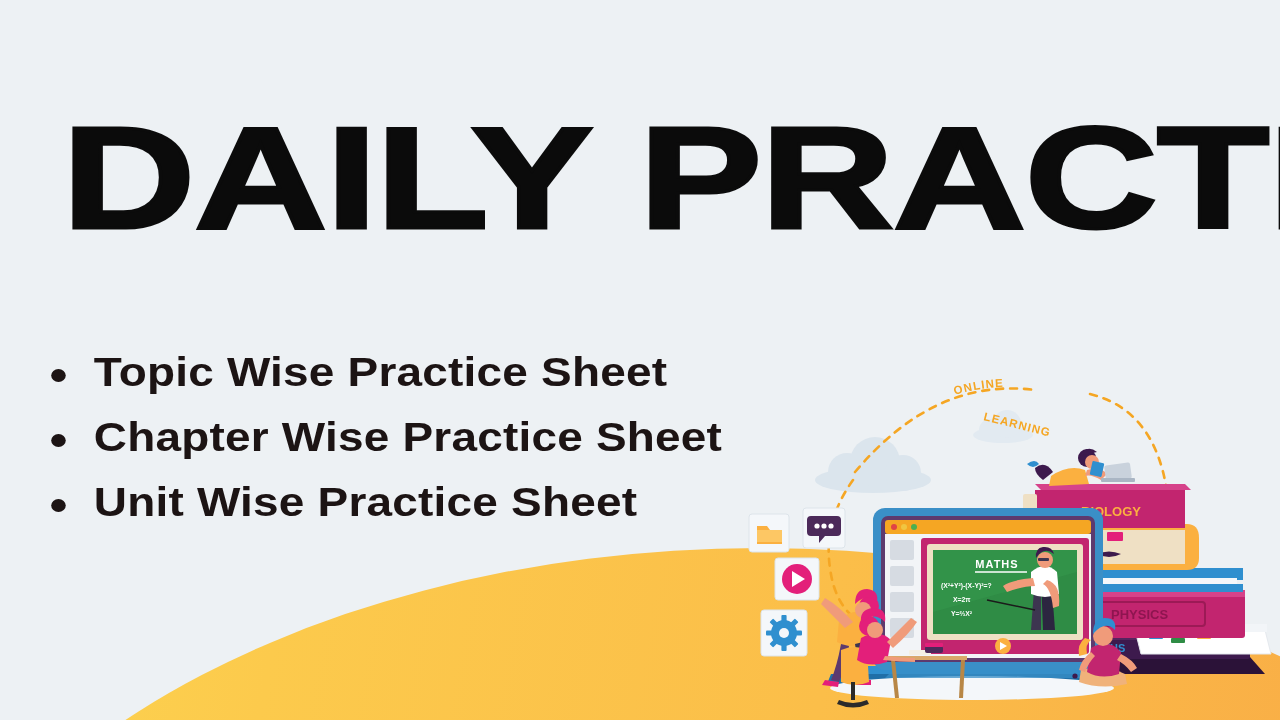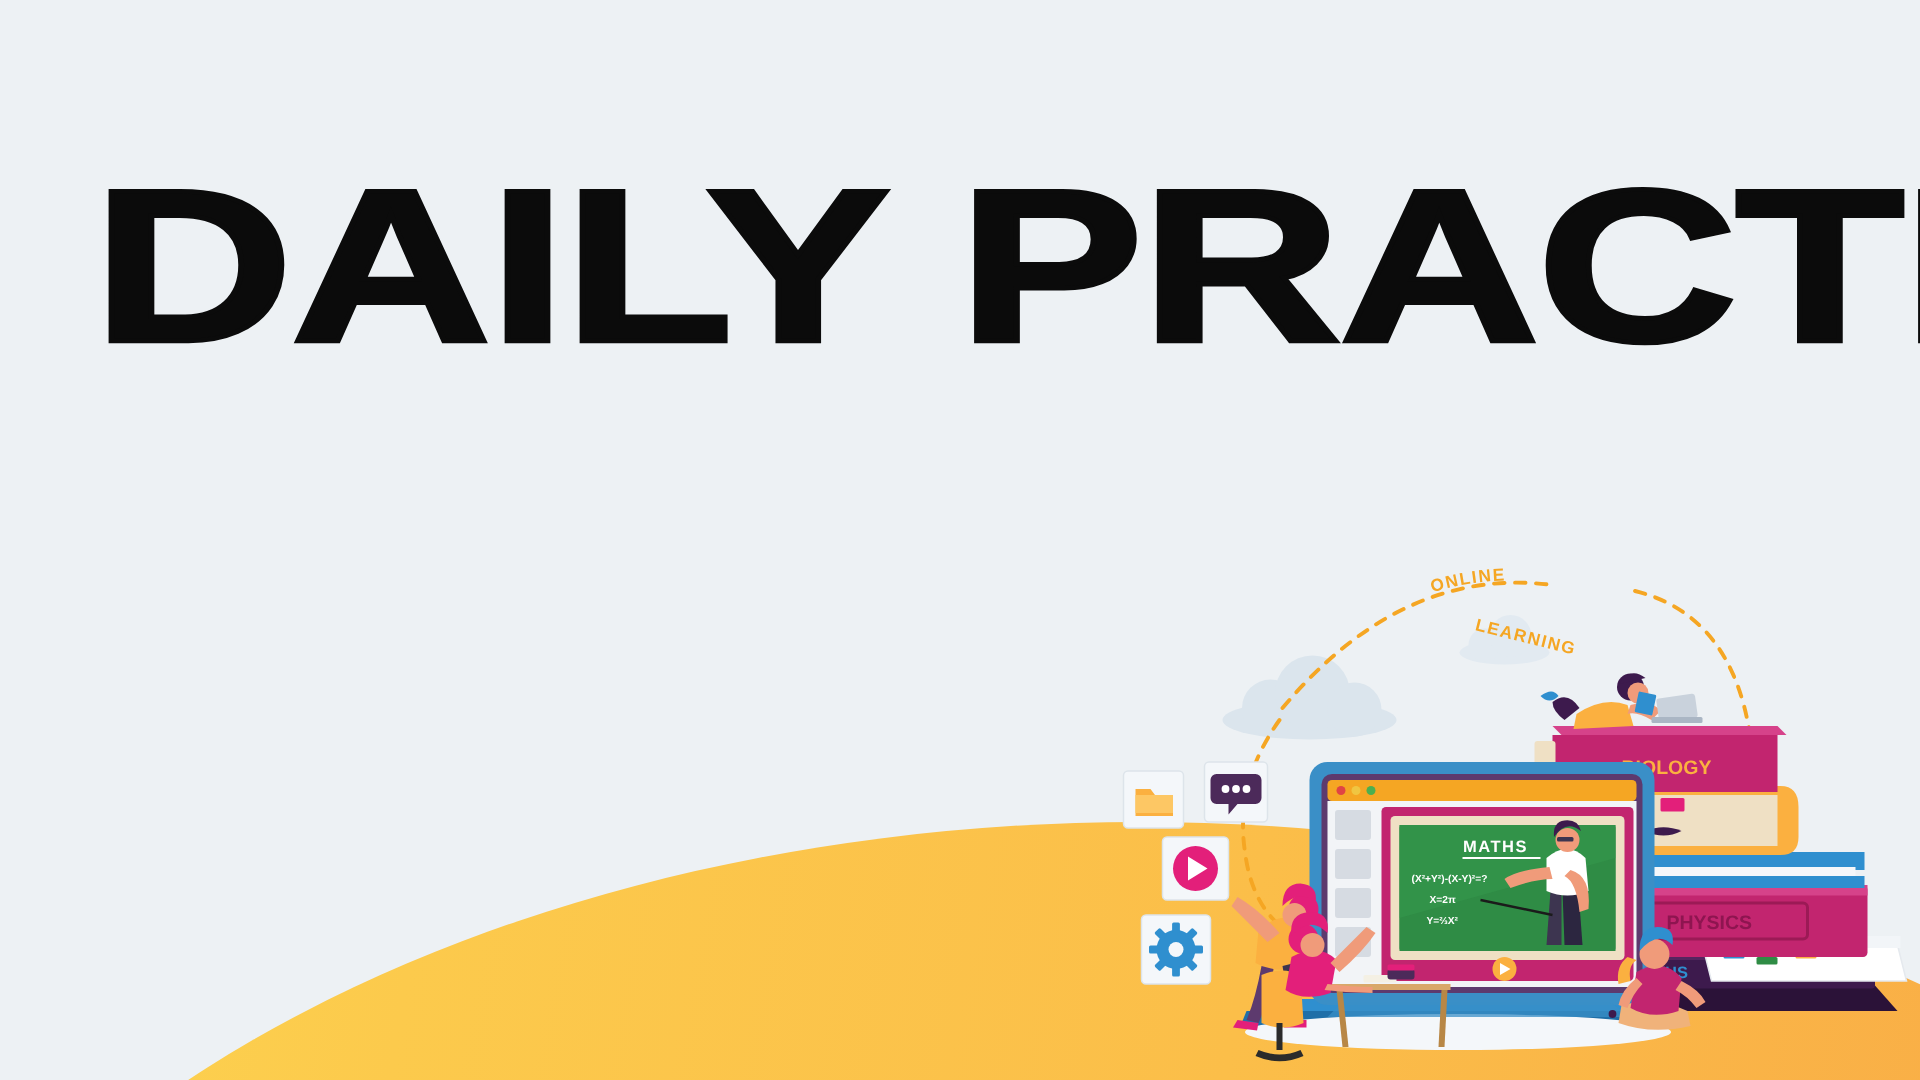--- a/index.html
+++ b/index.html
@@ -92,20 +92,25 @@
 <body>
 
 <div id="stage">
 
   <div class="wave-wrap">
     <div class="wave"></div>
   </div>
 
   <div class="title">DAILY PRACTICE SHEET</div>
 
+  <ul class="bullets">
+    <li>Topic Wise Practice Sheet</li>
+    <li>Chapter Wise Practice Sheet</li>
+    <li>Unit Wise Practice Sheet</li>
+  </ul>
 
   <div class="illu">
     <svg viewBox="0 0 545 348" xmlns="http://www.w3.org/2000/svg">
       <defs>
         <path id="arcPath" d="M 118 86 Q 215 -8 330 22"></path>
         <clipPath id="screenClip">
             <rect x="182" y="162" width="175" height="116" rx="3"></rect>
           </clipPath>
       </defs>
 

